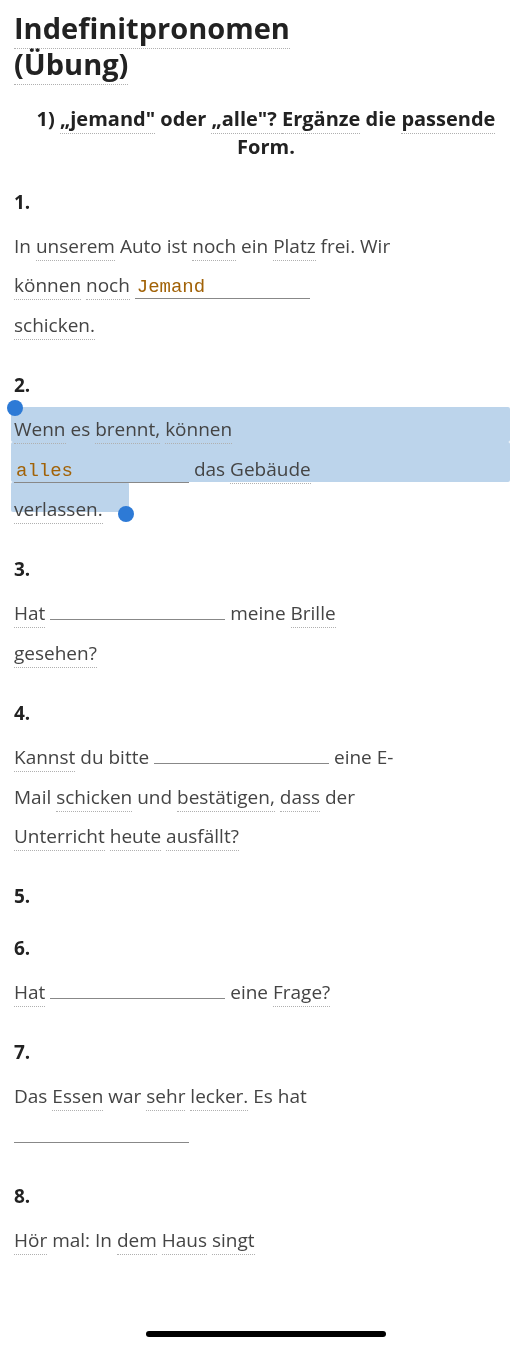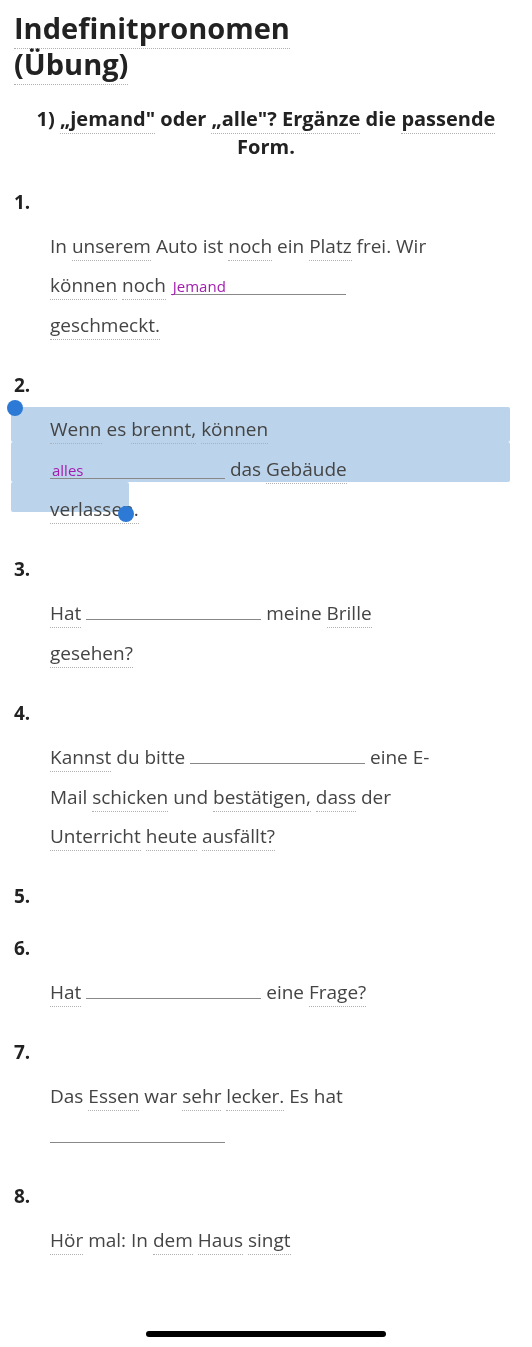--- a/index.html
+++ b/index.html
@@ -51,37 +51,37 @@
     .qnum {
       font-weight: 700;
       font-size: 19px;
       color: #222;
       margin-bottom: 12px;
     }
     .qtext {
       font-size: 19px;
       color: #444;
       line-height: 2.1;
-      margin-left: 36px;
     }
     .qtext .w {
       border-bottom: 1px dotted #B0B0B0;
       padding-bottom: 1px;
     }
     .blank {
       display: inline-block;
       min-width: 175px;
       border-bottom: 1px solid #888;
       vertical-align: baseline;
       height: 1.2em;
       line-height: 1.2em;
-      color: #a21caf;
-      font-size: 15px;
+      color: #a16207;
+      font-size: 19px;
       padding-left: 2px;
       padding-right: 2px;
+      font-family: Liberation Mono, monospace;
     }
     .q2-wrap {
       position: relative;
     }
     .selection-bg {
       position: absolute;
       background: #BCD4EB;
       z-index: 0;
       border-radius: 2px;
     }
@@ -123,21 +123,21 @@
   <h2>
     <span>1) </span><span class="underline">„jemand"</span><span> oder </span><span class="underline">„alle"? </span><span class="underline">Ergänze</span><span> die </span><span class="underline">passende</span><span> Form.</span>
   </h2>
 
   <div class="question">
     <div class="qnum">1.</div>
     <div class="qtext">
       <span>In </span><span class="w">unserem</span><span> Auto ist </span><span class="w">noch</span><span> ein </span><span class="w">Platz</span><span> frei. Wir </span><br>
       <span class="w">können</span><span> </span><span class="w">noch</span>
       <span class="blank">Jemand</span><br>
-      <span class="w">geschmeckt.</span>
+      <span class="w">schicken.</span>
     </div>
   </div>
 
   <div class="question q2-wrap">
     <div class="selection-bg sel1"></div>
     <div class="selection-bg sel2"></div>
     <div class="selection-bg sel3"></div>
     <div class="handle handle-start"></div>
     <div class="handle handle-end"></div>
     <div class="qnum">2.</div>

